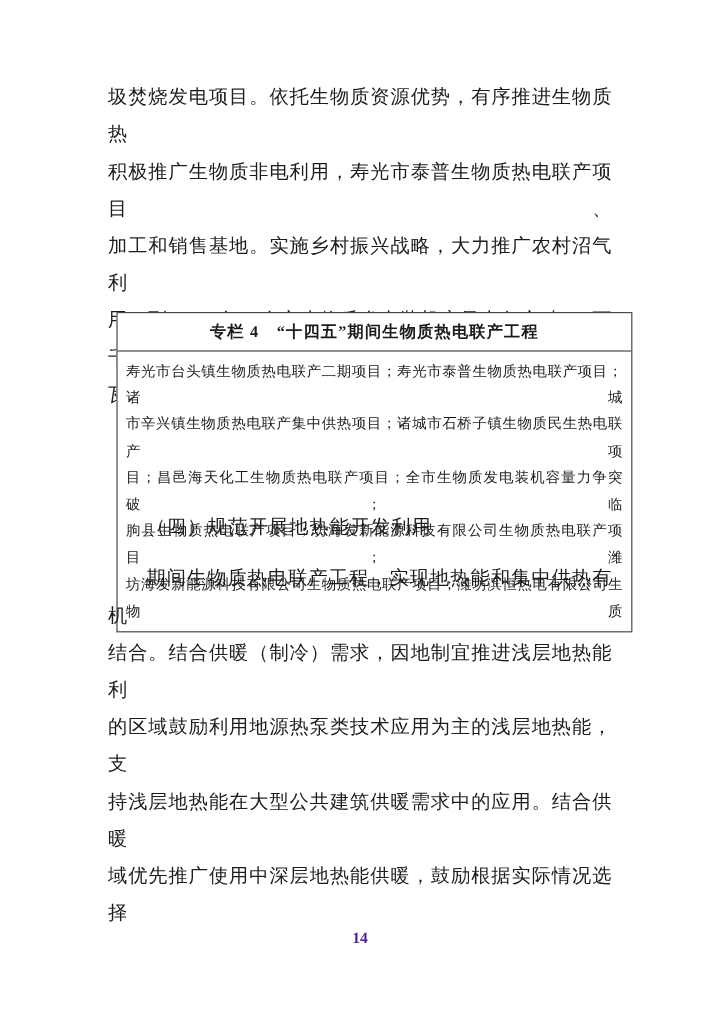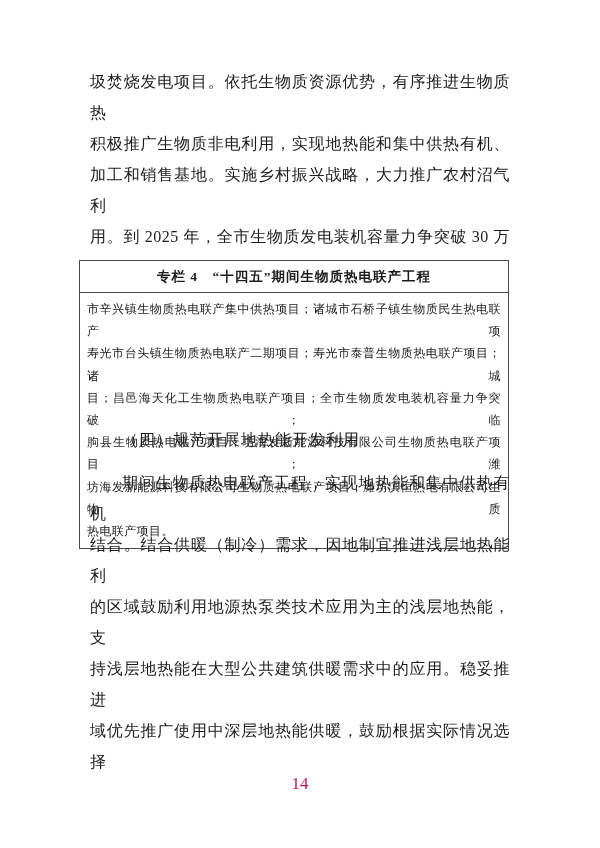--- a/index.html
+++ b/index.html
@@ -32,21 +32,21 @@
   }
   .plain {
     text-align: left;
     text-align-last: auto;
   }
   .indent { text-indent: 2em; }
 
   .column-box {
     position: absolute;
     top: 260px;
-    left: 79px;
+    left: 97px;
     width: 430px;
     border: 1px solid #4a4a4a;
     box-sizing: border-box;
     background: #ffffff;
   }
   .column-box-title {
     text-align: center;
     font-weight: bold;
     font-size: 13.5px;
     line-height: 17px;
@@ -70,55 +70,55 @@
     font-weight: normal;
     text-indent: 2em;
     letter-spacing: 1px;
   }
   .page-number {
     position: absolute;
     top: 774px;
     left: 0;
     width: 100%;
     text-align: center;
-    font-size: 17px;
-    color: #be185d;
+    font-size: 13px;
+    color: #4c1d95;
+    font-weight: bold;
   }
 </style>
 </head>
 <body>
 
 <div class="page">
 
   <div class="body-para para-biomass">
     <div class="jline">圾焚烧发电项目。依托生物质资源优势，有序推进生物质热</div>
-    <div class="jline">积极推广生物质非电利用，实现地热能和集中供热有机、</div>
+    <div class="jline">积极推广生物质非电利用，寿光市泰普生物质热电联产项目、</div>
     <div class="jline">加工和销售基地。实施乡村振兴战略，大力推广农村沼气利</div>
     <div class="jline">用。到 2025 年，全市生物质发电装机容量力争突破 30 万千</div>
     <div class="plain">瓦以上。</div>
   </div>
 
   <div class="column-box">
     <div class="column-box-title">专栏 4　“十四五”期间生物质热电联产工程</div>
     <div class="column-box-body">
+      <div class="jline">寿光市台头镇生物质热电联产二期项目；寿光市泰普生物质热电联产项目；诸城</div>
       <div class="jline">市辛兴镇生物质热电联产集中供热项目；诸城市石桥子镇生物质民生热电联产项</div>
-      <div class="jline">寿光市台头镇生物质热电联产二期项目；寿光市泰普生物质热电联产项目；诸城</div>
       <div class="jline">目；昌邑海天化工生物质热电联产项目；全市生物质发电装机容量力争突破；临</div>
       <div class="jline">朐县生物质热电联产项目；坊海发新能源科技有限公司生物质热电联产项目；潍</div>
       <div class="jline">坊海发新能源科技有限公司生物质热电联产项目；潍坊滨恒热电有限公司生物质</div>
-      <div class="plain">热电联产项目。</div>
     </div>
   </div>
 
   <div class="section-heading">（四）规范开展地热能开发利用</div>
 
   <div class="body-para para-geothermal">
     <div class="jline indent">期间生物质热电联产工程，实现地热能和集中供热有机</div>
     <div class="jline">结合。结合供暖（制冷）需求，因地制宜推进浅层地热能利</div>
     <div class="jline">的区域鼓励利用地源热泵类技术应用为主的浅层地热能，支</div>
-    <div class="jline">持浅层地热能在大型公共建筑供暖需求中的应用。稳妥推进</div>
+    <div class="jline">持浅层地热能在大型公共建筑供暖需求中的应用。结合供暖</div>
     <div class="jline">域优先推广使用中深层地热能供暖，鼓励根据实际情况选择</div>
 
   </div>
 
   <div class="page-number">14</div>
 
 </div>
 
 </body></html>

